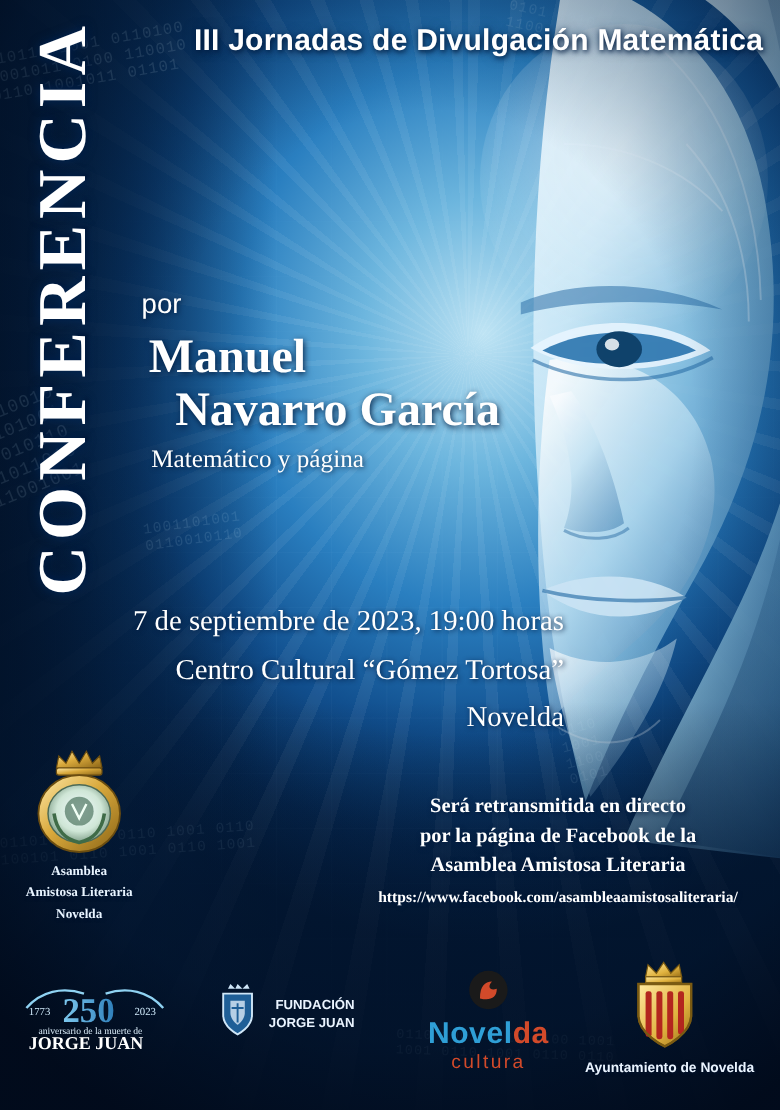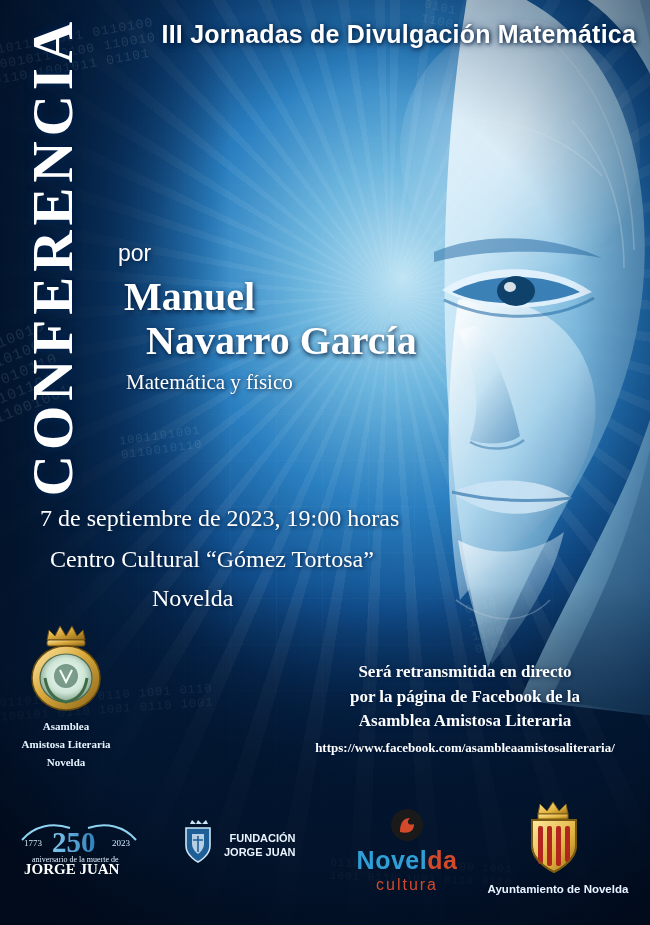--- a/index.html
+++ b/index.html
@@ -187,21 +187,21 @@
   .speaker-role {
     font-family: "Liberation Serif", serif;
     font-size: 21px;
     color: #fff;
     text-shadow: 1px 1px 4px rgba(0,25,60,.9);
     margin-left: 2px;
     margin-top: 8px;
   }
 
   
-  .details { position: absolute; left: 40px; top: 505px; width: 430px; }
+  .details { position: absolute; left: 40px; top: 505px; width: 430px; text-align: right; }
   .details div {
     font-family: "Liberation Serif", serif;
     color: #fff;
     text-shadow: 1px 1px 4px rgba(0,25,60,.95);
   }
   .det-date  { font-size: 24px; }
   .det-venue { font-size: 24px; margin-top: 14px; margin-left: 10px; }
   .det-city  { font-size: 24px; margin-top: 12px; margin-left: 112px; }
 
   
@@ -419,21 +419,21 @@
   </div>
 
   <div class="jornadas">III Jornadas de Divulgación Matemática</div>
 
 
   <div class="por">por</div>
 
   <div class="speaker">
     <div class="speaker-l1">Manuel</div>
     <div class="speaker-l2">Navarro García</div>
-    <div class="speaker-role">Matemática y físico</div>
+    <div class="speaker-role">Matemático y página</div>
   </div>
 
   <div class="details">
     <div class="det-date">7 de septiembre de 2023, 19:00 horas</div>
     <div class="det-venue">Centro Cultural “Gómez Tortosa”</div>
     <div class="det-city">Novelda</div>
   </div>
 
   <div class="stream">
     <div class="ln">Será retransmitida en directo</div>

